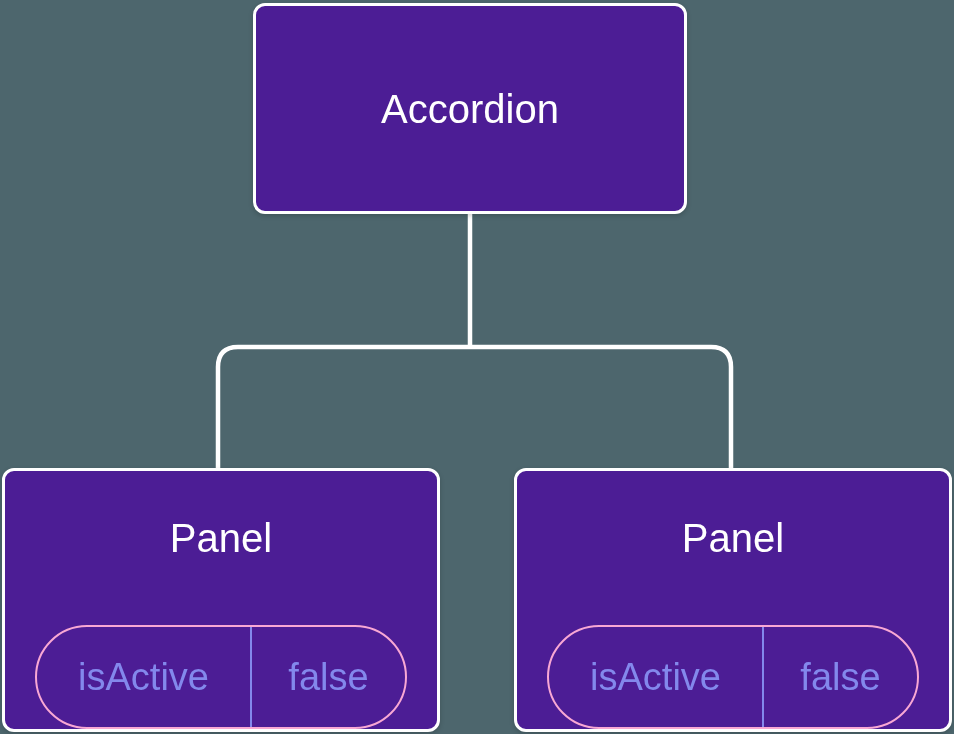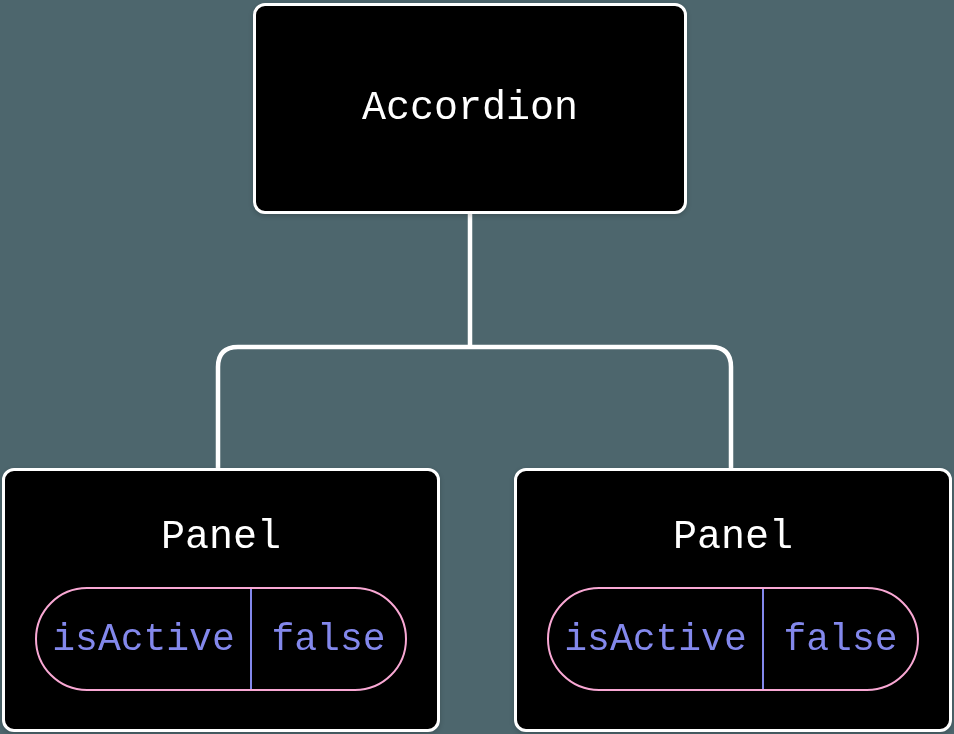--- a/index.html
+++ b/index.html
@@ -17,44 +17,44 @@
   .connectors {
     position: absolute;
     inset: 0;
     width: 954px;
     height: 734px;
     pointer-events: none;
   }
   .node {
     position: absolute;
     box-sizing: border-box;
-    background: #000000;
+    background: #4c1d95;
     border: 3.5px solid #ffffff;
     border-radius: 12px;
     box-shadow: 0 2px 5px rgba(0,0,0,0.18);
-    font-family: Liberation Mono, monospace;
   }
   .node-root {
     left: 253px;
     top: 3px;
     width: 434px;
     height: 211px;
     display: flex;
     align-items: center;
     justify-content: center;
   }
   .node-panel {
     top: 468px;
     width: 438px;
     height: 264px;
     display: flex;
     flex-direction: column;
     align-items: center;
     padding-top: 44px;
     row-gap: 26px;
+    justify-content: space-between;
   }
   .node-panel.left  { left: 2px; }
   .node-panel.right { left: 514px; }
   .node-label {
     color: #ffffff;
     font-size: 40px;
     font-weight: 500;
     line-height: 1.15;
     white-space: nowrap;
   }

